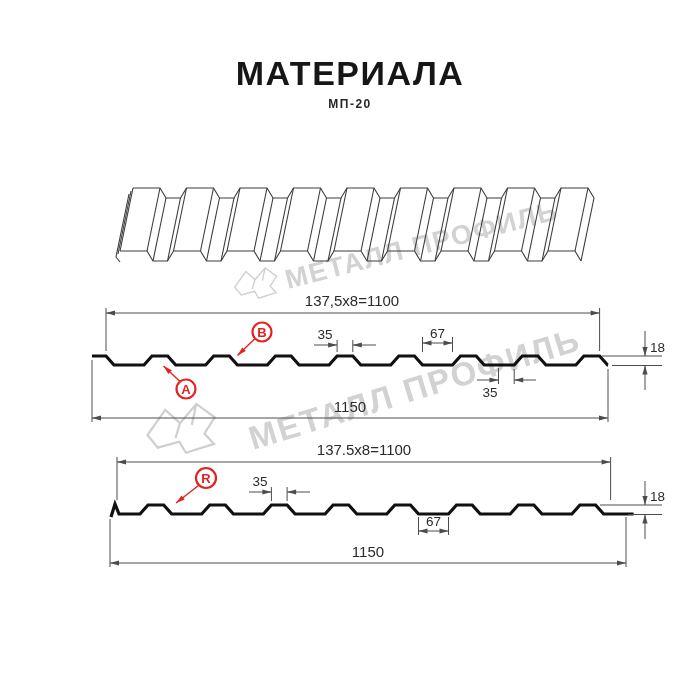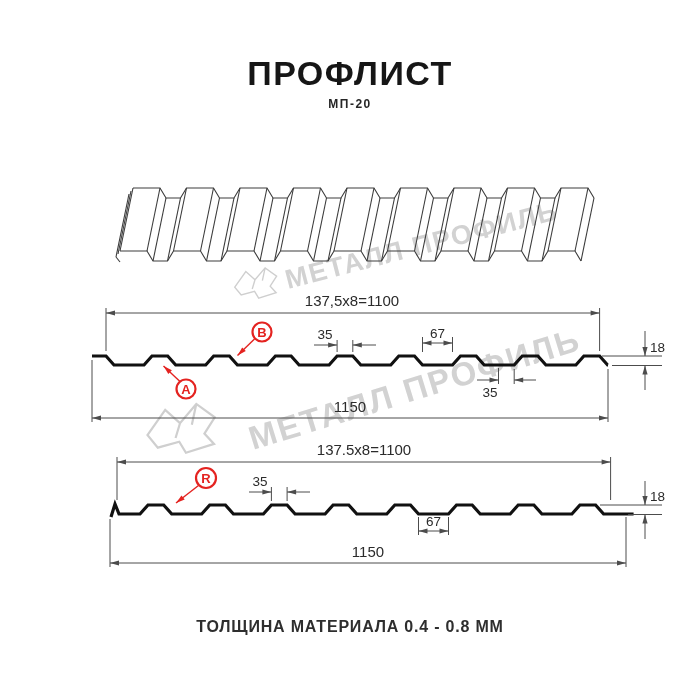--- a/index.html
+++ b/index.html
@@ -19,21 +19,21 @@
   .dimtext{font-size:13.5px;fill:#2b2b2b;text-anchor:middle;}
   .dimtext.big{font-size:15px;}
   .dimtext.start{text-anchor:start;}
   .redtext{font-size:13px;font-weight:700;fill:#e42320;text-anchor:middle;}
 </style>
 </head>
 <body>
 
 <div id="stage">
 
-  <div class="title">ПРОФЛИСТ</div>
+  <div class="title">МАТЕРИАЛА</div>
   <div class="subtitle">МП-20</div>
 
   <svg width="700" height="700" viewBox="0 0 700 700">
 
     <g>
       <path class="wmlogo" transform="translate(232,266) scale(0.46)" d="M6,46 L30,12 L50,30 L72,4 L97,22 L83,44 L96,58 L58,70 L49,55 L20,63 Z M50,30 L44,50 M72,4 L66,32"></path>
       <text class="wmtext" transform="translate(288,289) rotate(-14.5)">МЕТАЛЛ ПРОФИЛЬ</text>
     </g>
 
     <g>
@@ -177,14 +177,13 @@
       <text class="dimtext big" x="368" y="557">1150</text>
       <g id="red2">
         <circle cx="206" cy="478" r="10" fill="none" stroke="#e42320" stroke-width="2.2"></circle>
         <text class="redtext" x="206" y="482.5">R</text>
       <line x1="198.5" y1="485.5" x2="176" y2="503" stroke="#e42320" stroke-width="1.4"></line>
           <path d="M 176 503 L 181.5 495.4 L 184.7 499.5 Z" fill="#e42320"></path>
         </g>
     </g>
   </svg>
 
-  <div class="footer">ТОЛЩИНА МАТЕРИАЛА 0.4 - 0.8 ММ</div>
 </div>
 
 </body></html>

